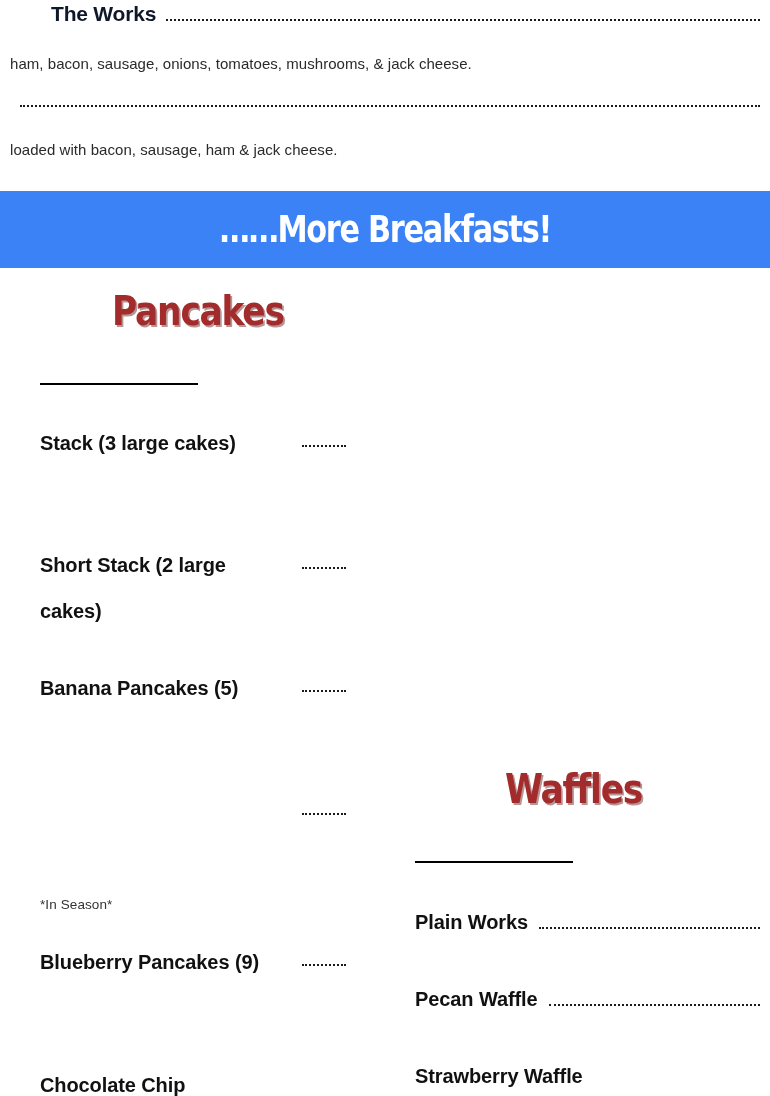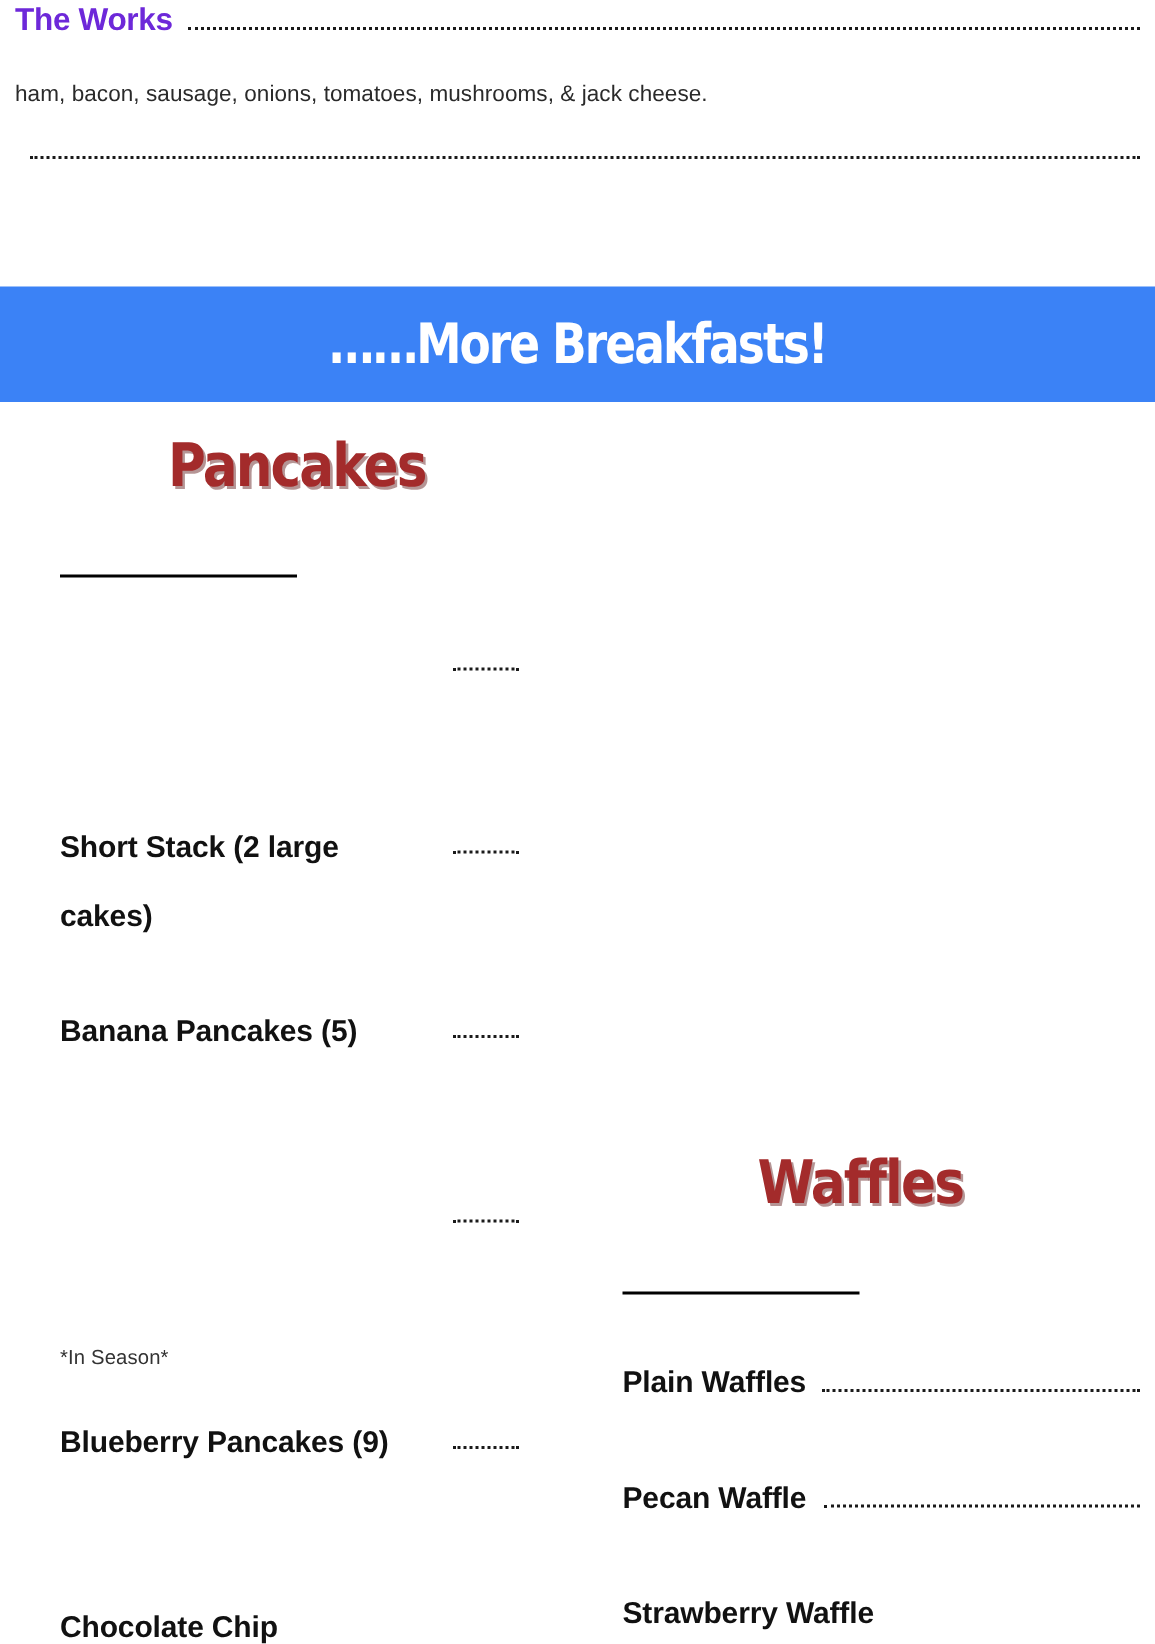--- a/index.html
+++ b/index.html
@@ -25,24 +25,25 @@
 
   .omelette-row {
     display: flex;
     align-items: baseline;
     width: 100%;
   }
 
   .omelette-name {
     font-size: 21px;
     font-weight: bold;
-    color: #6d28d9;
+    color: #0f172a;
     letter-spacing: -0.2px;
     white-space: nowrap;
     flex: 0 0 auto;
+    margin-left: 41px;
   }
 
   .leader {
     flex: 1 1 auto;
     border-bottom: 2px dotted #1a1a1a;
     margin: 0 0 6px 10px;
     height: 0;
     min-width: 12px;
   }
 
@@ -200,36 +201,38 @@
     <span class="omelette-name">The Works</span>
     <span class="leader"></span>
   </div>
 
   <div class="omelette-desc desc-1">ham, bacon, sausage, onions, tomatoes, mushrooms, &amp; jack cheese.</div>
 
   <div class="omelette-row row-2">
     <span class="leader"></span>
   </div>
 
+  <div class="omelette-desc desc-2">loaded with bacon, sausage, ham &amp; jack cheese.</div>
 
 </div>
 
 <div class="banner">
   <span class="banner-title">……More Breakfasts!</span>
 </div>
 
 <div class="menu-area">
 
   <div class="column col-pancakes">
 
     <div class="section-heading heading-pancakes">Pancakes</div>
 
     <div class="divider divider-pancakes"></div>
 
     <div class="menu-item pc-item" style="top:168px;">
+      <span class="item-name pc-name">Stack (3 large cakes)</span>
       <span class="pc-leader" style="top:25px;"></span>
     </div>
 
     <div class="menu-item pc-item" style="top:290px;">
       <span class="item-name pc-name">Short Stack (2 large cakes)</span>
       <span class="pc-leader" style="top:25px;"></span>
     </div>
 
     <div class="menu-item pc-item" style="top:413px;">
       <span class="item-name pc-name">Banana Pancakes (5)</span>
@@ -254,21 +257,21 @@
 
   </div>
 
   <div class="column col-waffles">
 
     <div class="section-heading heading-waffles">Waffles</div>
 
     <div class="divider divider-waffles"></div>
 
     <div class="menu-item wf-item" style="top:653px;">
-      <span class="item-name wf-name">Plain Waffles</span>
+      <span class="item-name wf-name">Plain Works</span>
       <span class="wf-leader"></span>
     </div>
 
     <div class="menu-item wf-item" style="top:730px;">
       <span class="item-name wf-name">Pecan Waffle</span>
       <span class="wf-leader"></span>
     </div>
 
     <div class="menu-item wf-item" style="top:807px;">
       <span class="item-name wf-name">Strawberry Waffle</span>

